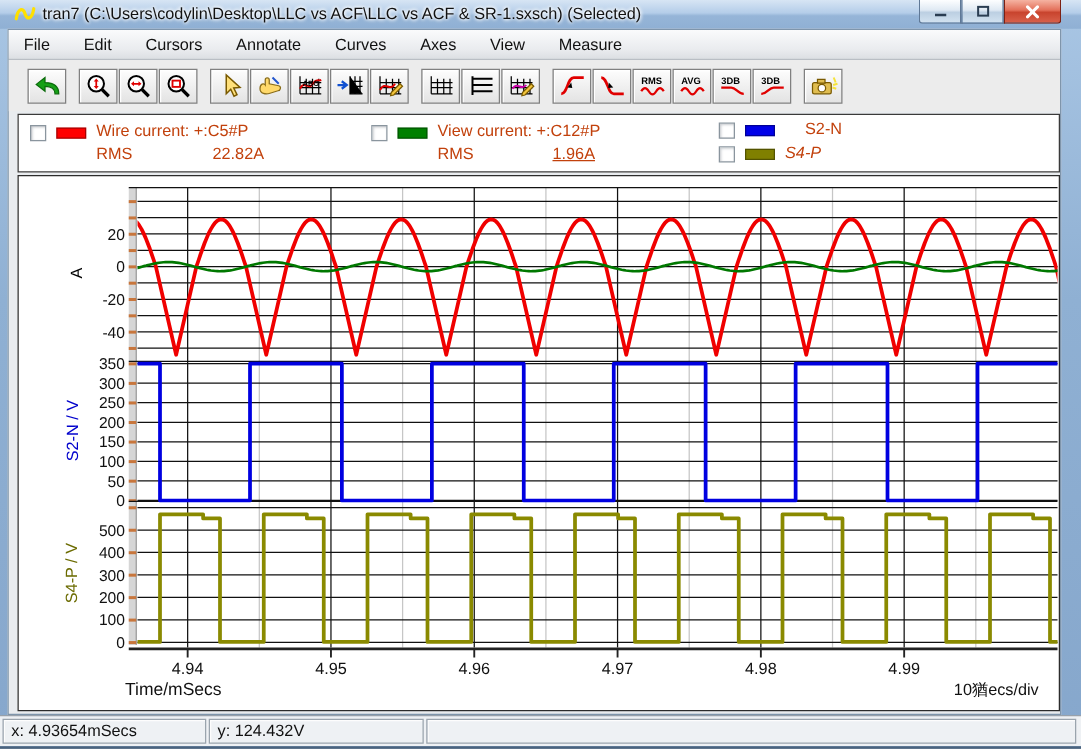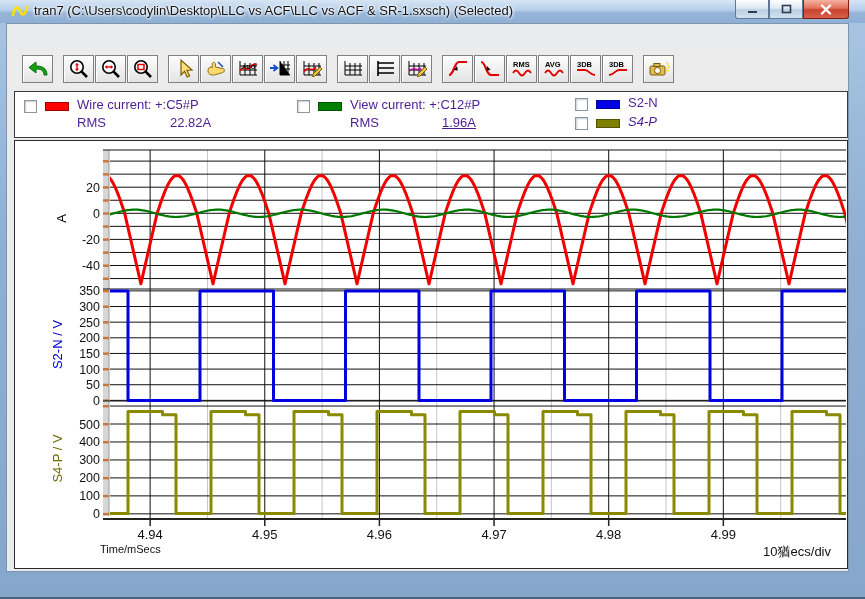--- a/index.html
+++ b/index.html
@@ -33,27 +33,27 @@
   .tgroup{display:flex;margin-right:9px;}
   .tbtn{width:31px;height:28px;box-sizing:border-box;margin-right:1px;
     background:linear-gradient(180deg,#fdfdfd,#e3e3e3);border:1px solid #808080;
     box-shadow:inset 1px 1px 0 #fff;display:flex;align-items:center;justify-content:center;}
   
   #legend-box{position:absolute;left:7px;top:67px;width:834px;height:47px;
     background:#fff;border:1px solid #3a3a3a;box-sizing:border-box;}
   .chk{position:absolute;width:13px;height:13px;background:#fff;border:1px solid #8a959e;
     box-shadow:inset 1px 1px 2px #c9ccd0;box-sizing:border-box;}
   .swatch{position:absolute;width:24px;height:9px;border:1px solid rgba(0,0,0,.35);box-sizing:border-box;}
-  .leg-text{position:absolute;font-size:13px;color:#4c1d95;white-space:nowrap;}
+  .leg-text{position:absolute;font-size:13px;color:#c2410c;white-space:nowrap;}
   
   #graph-box{position:absolute;left:7px;top:116px;width:834px;height:429px;
     background:#fff;border:1px solid #2c2c2c;box-sizing:border-box;}
   #plot-svg{position:absolute;left:0;top:0;}
   .axis-unit{position:absolute;font-size:13px;white-space:nowrap;transform:rotate(-90deg);transform-origin:center;}
-  #xaxis-label{position:absolute;left:85px;top:402px;font-size:11px;color:#111;}
+  #xaxis-label{position:absolute;left:85px;top:402px;font-size:14px;color:#111;}
   #perdiv-label{position:absolute;right:16px;top:402px;font-size:13px;color:#111;}
   
   #statusbar{position:absolute;left:0;top:572px;width:865px;height:25px;
     background:#eef1f4;border-top:1px solid #98a1aa;display:flex;padding:2px 2px 0 2px;box-sizing:border-box;}
   .status-cell{height:20px;box-sizing:border-box;border:1px solid #9aa4ad;
     box-shadow:inset 1px 1px 0 #fdfdfd;font-size:13px;color:#111;padding:1px 6px;margin-right:2px;white-space:nowrap;}
   #status-x{width:163px;}
   #status-y{width:172px;}
   #status-rest{flex:1;}
   #bottom-edge{position:absolute;left:0;top:597px;width:865px;height:2px;background:#49637f;}
@@ -79,20 +79,30 @@
         </svg>
     </div>
     <div id="btn-close" class="winbtn">
       <svg width="12" height="11" viewBox="0 0 12 11">
           <path d="M2 1.5 L10 9.5 M10 1.5 L2 9.5" stroke="#fff" stroke-width="2.4" stroke-linecap="round"></path>
         </svg>
     </div>
   </div>
 
   <div id="content">
+    <div id="menubar">
+      <span class="menu-item">File</span>
+      <span class="menu-item">Edit</span>
+      <span class="menu-item">Cursors</span>
+      <span class="menu-item">Annotate</span>
+      <span class="menu-item">Curves</span>
+      <span class="menu-item">Axes</span>
+      <span class="menu-item">View</span>
+      <span class="menu-item">Measure</span>
+    </div>
 
     <div id="toolbar">
         <div class="tgroup">
           <div class="tbtn">
             <svg width="24" height="22" viewBox="0 0 24 22">
               <path d="M21 17 C21 9.5 15 8 10 8 L10 4 L3 9.5 L10 15 L10 11 C14.5 11 18 12 18 17 Z" fill="#17a017" stroke="#0c6b0c"></path>
             </svg>
           </div>
         </div>
         <div class="tgroup">
@@ -242,21 +252,21 @@
       <div class="leg-text" style="left:155px;top:23px;">22.82A</div>
 
       <div class="chk" style="left:282px;top:8px;"></div>
       <div class="swatch" style="left: 303px; top: 10px; background-color: rgb(0, 128, 0);"></div>
       <div class="leg-text" style="left:335px;top:5px;">View current: +:C12#P</div>
       <div class="leg-text" style="left:335px;top:23px;">RMS</div>
       <div class="leg-text" style="left:427px;top:23px;text-decoration:underline;">1.96A</div>
 
       <div class="chk" style="left:560px;top:6px;"></div>
       <div class="swatch" style="left: 581px; top: 8px; background-color: rgb(0, 0, 232);"></div>
-      <div class="leg-text" style="left:613px;top:3px;">S2-N</div>
+      <div class="leg-text" style="left:629px;top:3px;">S2-N</div>
 
       <div class="chk" style="left:560px;top:25px;"></div>
       <div class="swatch" style="left: 581px; top: 27px; background-color: rgb(128, 128, 0);"></div>
       <div class="leg-text" style="left:613px;top:22px;font-style:italic;">S4-P</div>
     </div>
 
     <div id="graph-box">
       <svg id="plot-svg" width="832" height="427">
           <line x1="192.44548286604999" y1="9" x2="192.44548286604999" y2="377" stroke="#c6c6c6" stroke-width="1"></line>
           <line x1="307.08722741433326" y1="9" x2="307.08722741433326" y2="377" stroke="#c6c6c6" stroke-width="1"></line>
@@ -381,14 +391,19 @@
           <polyline points="-53.0,372.5 -53.0,372.5 -53.0,270.4 -18.5,270.4 -18.5,273.7 -5.0,273.7 -5.0,372.5 30.0,372.5 30.0,372.5 30.0,270.4 64.5,270.4 64.5,273.7 78.0,273.7 78.0,372.5 113.0,372.5 113.0,372.5 113.0,270.4 147.5,270.4 147.5,273.7 161.0,273.7 161.0,372.5 196.0,372.5 196.0,372.5 196.0,270.4 230.5,270.4 230.5,273.7 244.0,273.7 244.0,372.5 279.0,372.5 279.0,372.5 279.0,270.4 313.5,270.4 313.5,273.7 327.0,273.7 327.0,372.5 362.0,372.5 362.0,372.5 362.0,270.4 396.5,270.4 396.5,273.7 410.0,273.7 410.0,372.5 445.0,372.5 445.0,372.5 445.0,270.4 479.5,270.4 479.5,273.7 493.0,273.7 493.0,372.5 528.0,372.5 528.0,372.5 528.0,270.4 562.5,270.4 562.5,273.7 576.0,273.7 576.0,372.5 611.0,372.5 611.0,372.5 611.0,270.4 645.5,270.4 645.5,273.7 659.0,273.7 659.0,372.5 694.0,372.5 694.0,372.5 694.0,270.4 728.5,270.4 728.5,273.7 742.0,273.7 742.0,372.5 777.0,372.5 777.0,372.5 777.0,270.4 811.5,270.4 811.5,273.7 825.0,273.7 825.0,372.5 860.0,372.5 860.0,372.5 860.0,270.4 894.5,270.4 894.5,273.7 908.0,273.7 908.0,372.5 943.0,372.5 943.0,372.5 943.0,270.4 977.5,270.4 977.5,273.7 991.0,273.7 991.0,372.5 1026.0,372.5" fill="none" stroke="#8a8a00" stroke-width="3" stroke-linejoin="round" stroke-linecap="round" clip-path="url(#clip2)"></polyline>
         </svg>
       <div class="axis-unit" style="left: 42px; top: 70px; color: rgb(0, 0, 0);">A</div>
       <div class="axis-unit" style="left: 18px; top: 196px; color: rgb(0, 0, 204);">S2-N / V</div>
       <div class="axis-unit" style="left: 18px; top: 310px; color: rgb(107, 107, 0);">S4-P / V</div>
       <div id="xaxis-label">Time/mSecs</div>
       <div id="perdiv-label">10猶ecs/div</div>
     </div>
   </div>
 
+  <div id="statusbar">
+    <div id="status-x" class="status-cell">x: 4.93654mSecs</div>
+    <div id="status-y" class="status-cell">y: 124.432V</div>
+    <div id="status-rest" class="status-cell"></div>
+  </div>
   <div id="bottom-edge"></div>
 </div>
 
 </body></html>

